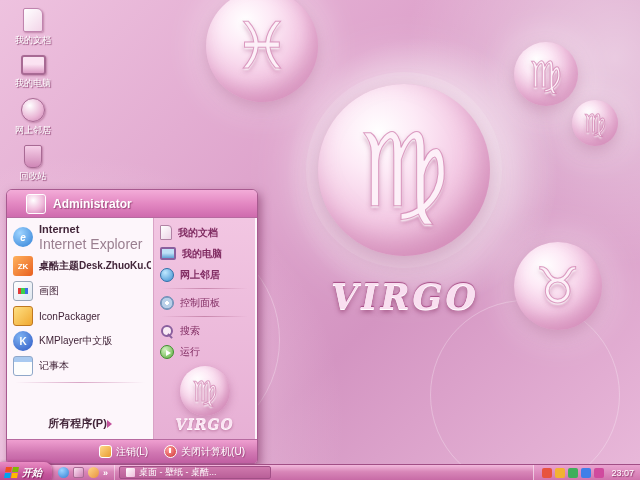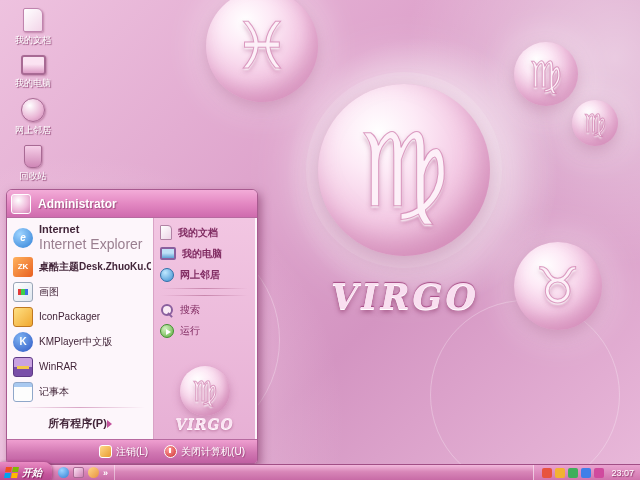--- a/index.html
+++ b/index.html
@@ -43,21 +43,21 @@
 .desktop-icon .lbl{font-size:9px;color:#fff;text-shadow:1px 1px 1px rgba(120,40,90,.85);white-space:nowrap}
 .dic{box-shadow:1px 1px 2px rgba(130,50,95,.4)}
 .dic-doc{width:20px;height:24px;background:linear-gradient(135deg,#fff,#f2d4e8);border:1px solid #c084ae;border-radius:2px 6px 2px 2px}
 .dic-pc{width:25px;height:20px;background:linear-gradient(#fbe3f2 45%,#dd9cc6);border:2px solid #a86a94;border-radius:3px}
 .dic-net{width:24px;height:24px;border-radius:50%;background:radial-gradient(circle at 35% 30%,#fff,#eab6d6 60%,#c97fae);border:1px solid #a86a94}
 .dic-trash{width:18px;height:23px;background:linear-gradient(180deg,#f6cfe8,#cf87b6);border:1px solid #a86a94;border-radius:2px 2px 7px 7px}
 
 
 .start-menu{position:absolute;left:6px;bottom:16px;width:252px;z-index:5;border:1px solid #a85a90;border-radius:6px 6px 4px 4px;
  box-shadow:3px 4px 10px rgba(110,30,80,.5);background:#f3cde6;display:flex;flex-direction:column}
-.sm-header{height:28px;display:flex;align-items:center;gap:7px;padding:0 4px;border-radius:5px 5px 0 0;
+.sm-header{height:28px;display:flex;align-items:center;gap:7px;padding:0 19px;border-radius:5px 5px 0 0;
  background:linear-gradient(180deg,#f3acd8,#e388c2 50%,#cf6bae);border-bottom:1px solid #b express;border-bottom:1px solid #b76aa0}
 .avatar{width:20px;height:20px;border-radius:3px;border:1px solid #fff;
  background:radial-gradient(circle at 35% 30%,#fff,#f0bcdc 55%,#cf7fb4)}
 .user-name{color:#fff;font-size:12px;font-weight:bold;text-shadow:1px 1px 1px rgba(130,50,95,.7)}
 .sm-body{display:flex;background:#fdf6fb}
 .sm-left{width:146px;padding:3px 2px;display:flex;flex-direction:column;background:#fdf6fb}
 .sm-item{display:flex;align-items:center;gap:6px;padding:2px 4px;min-height:25px;cursor:default;white-space:nowrap;overflow:hidden}
 .sm-item .t{font-size:10px;color:#43263a}
 .sm-item .t b{font-size:11px}
 .sub{font-size:14px;color:#9a7f90}
@@ -204,24 +204,20 @@
       </div>
       <div class="sm-item">
         <span class="lic lic-ip"></span>
         <span class="t">IconPackager</span>
       </div>
       <div class="sm-item">
         <span class="lic lic-km">K</span>
         <span class="t">KMPlayer中文版</span>
       </div>
       <div class="sm-item">
-        <span class="lic lic-rar"></span>
-        <span class="t">WinRAR</span>
-      </div>
-      <div class="sm-item">
         <span class="lic lic-note"></span>
         <span class="t">记事本</span>
       </div>
       <div class="sm-sep"></div>
       <div class="all-programs">
         <span>所有程序(P)</span>
         <span class="arrow-right"></span>
       </div>
     </div>
     <div class="sm-right">
@@ -231,20 +227,24 @@
       </div>
       <div class="sm-item bold">
         <span class="ric ric-pc"></span>
         <span class="t">我的电脑</span>
       </div>
       <div class="sm-item bold">
         <span class="ric ric-net"></span>
         <span class="t">网上邻居</span>
       </div>
       <div class="sm-sep-r"></div>
+      <div class="sm-item">
+        <span class="ric ric-cpanel"></span>
+        <span class="t">控制面板</span>
+      </div>
       <div class="sm-sep-r"></div>
       <div class="sm-item">
         <span class="ric ric-search"></span>
         <span class="t">搜索</span>
       </div>
       <div class="sm-item">
         <span class="ric ric-run"></span>
         <span class="t">运行</span>
       </div>
       <div class="menu-logo">
@@ -270,20 +270,24 @@
 <div class="taskbar">
   <div class="start-btn">
     <span class="win-flag"></span>
     <span class="s-t">开始</span>
   </div>
   <div class="quick-launch">
     <span class="ql ql-ie"></span>
     <span class="ql ql-desktop"></span>
     <span class="ql ql-media"></span>
     <span class="ql-chevron">»</span>
+  </div>
+  <div class="task-button">
+    <span class="tb-icon"></span>
+    <span class="tb-t">桌面 - 壁纸 - 桌酷...</span>
   </div>
   <div class="tray">
     <span class="tri tri1"></span>
     <span class="tri tri2"></span>
     <span class="tri tri3"></span>
     <span class="tri tri4"></span>
     <span class="tri tri5"></span>
     <span class="clock">23:07</span>
   </div>
 </div>

